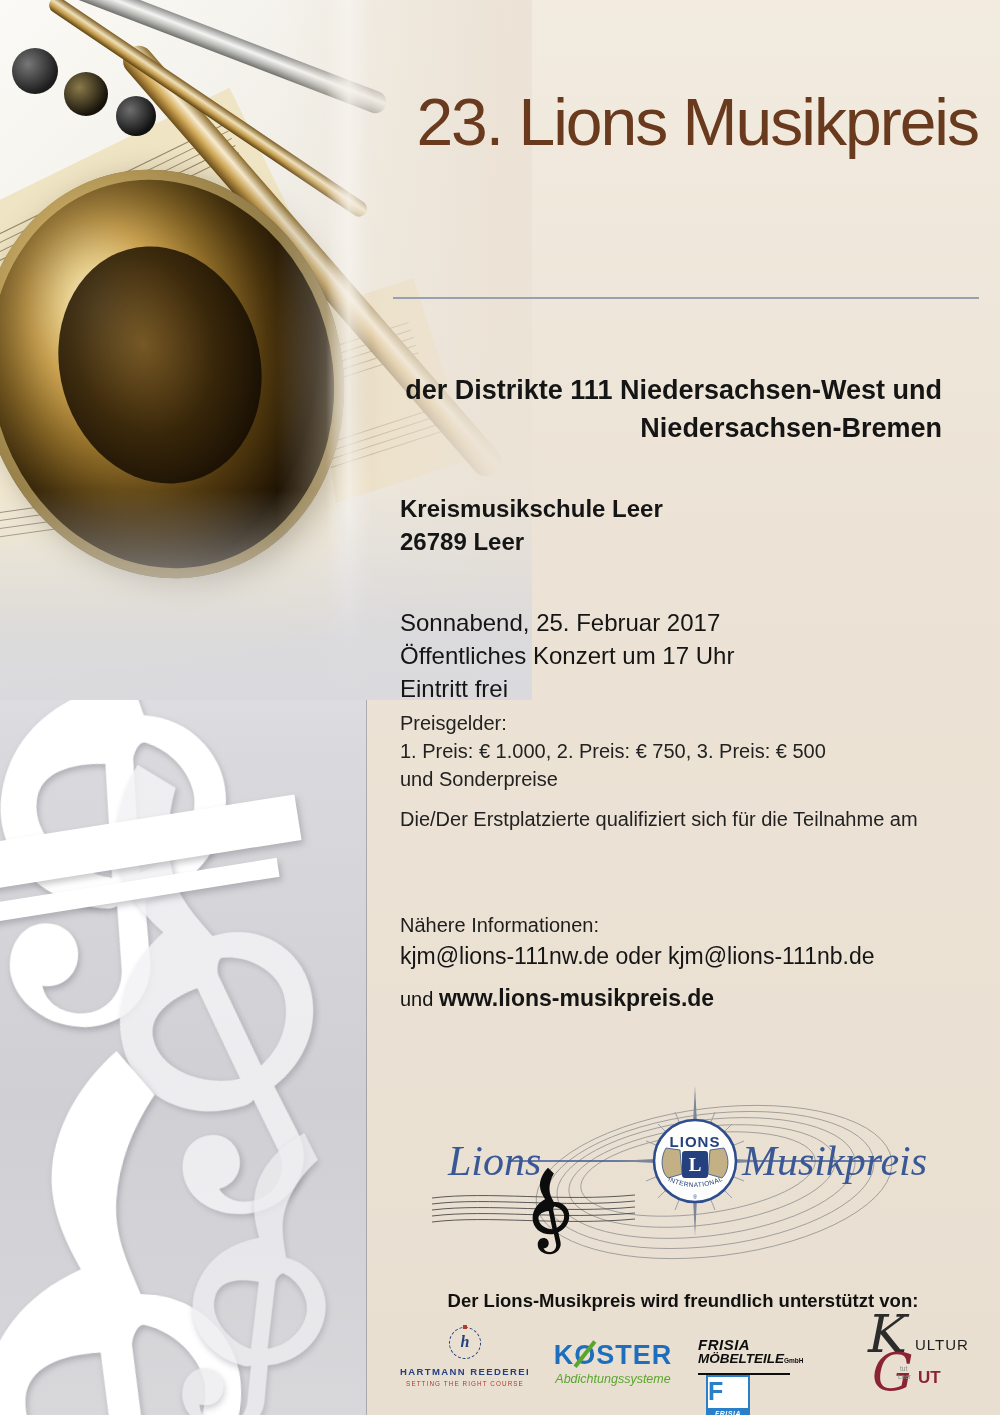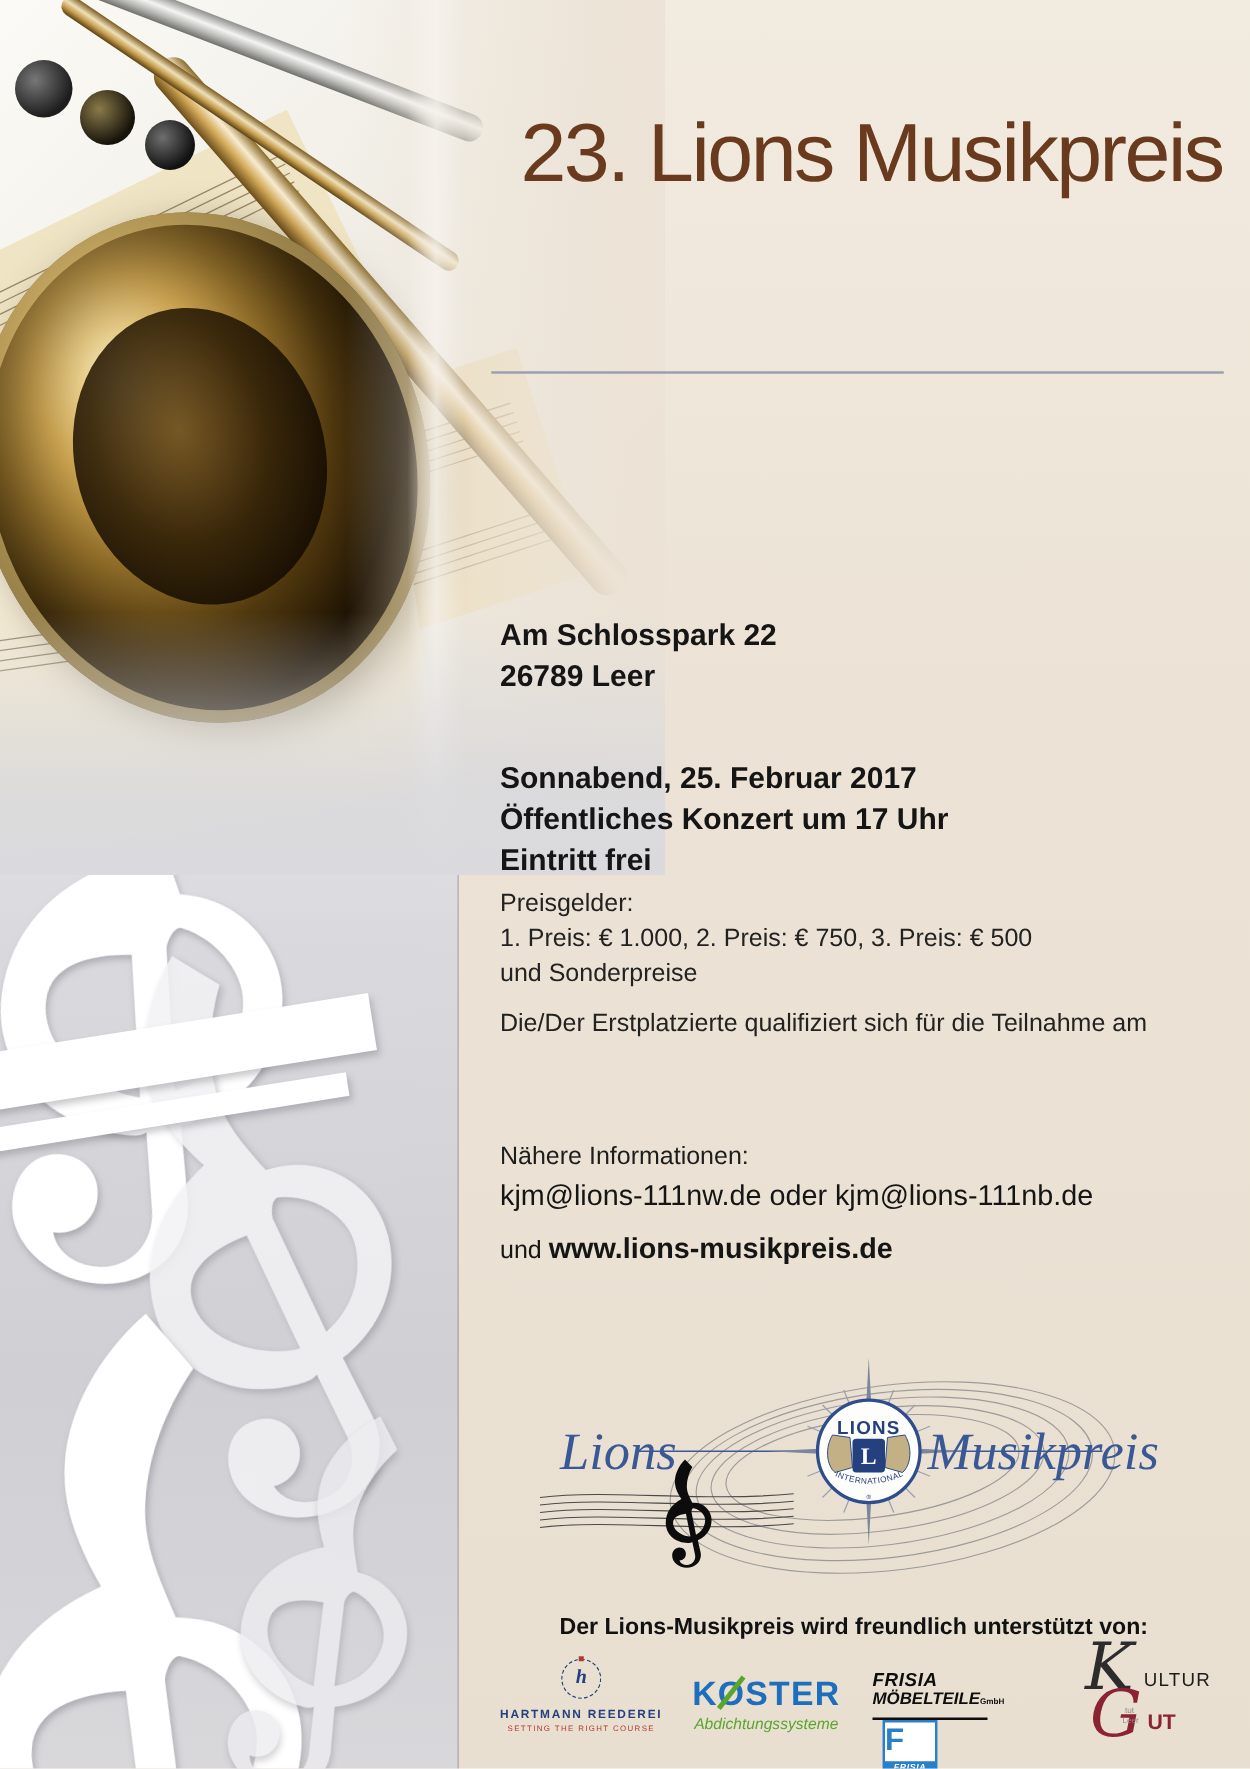--- a/index.html
+++ b/index.html
@@ -36,21 +36,21 @@
 
   
   #title{top:84px;right:22px;font-size:66px;letter-spacing:-2px;color:#6a3a1e;white-space:nowrap;}
   #subtitle{top:196px;right:22px;font-size:76px;letter-spacing:-1px;color:#8e97a9;white-space:nowrap;}
   #title-rule{top:297px;left:393px;width:586px;height:2px;background:#99a1b1;}
 
   
   .blk{left:400px;color:#151515;}
   #districts{top:371px;right:58px;left:auto;text-align:right;font-weight:bold;font-size:27px;line-height:38px;white-space:nowrap;}
   #venue{top:492px;font-weight:bold;font-size:24px;line-height:33px;}
-  #eventblk{top:606px;font-weight:bold;font-size:24px;line-height:33px;}
+  #eventblk{top:606px;font-weight:normal;font-size:24px;line-height:33px;}
   #prizes{top:709px;font-size:20px;line-height:28px;color:#222;}
   #qualification{top:805px;font-size:20px;line-height:28px;color:#222;}
   #contact-label{top:914px;font-size:20px;color:#1d1d1d;}
   #contact-emails{top:943px;font-weight:normal;font-size:23px;}
   #contact-web{top:985px;font-size:20px;}
   #contact-web b{font-size:23px;}
 
   
   #lions-logo{left:430px;top:1078px;}
 
@@ -159,23 +159,27 @@
     <div id="bell"></div>
     <div id="bell-inner"></div>
     <div id="photo-band"></div>
     <div id="photo-fade-right"></div>
     <div id="photo-fade-bottom"></div>
   </div>
 
   <div id="title" class="abs">23. Lions Musikpreis</div>
   <div id="title-rule" class="abs"></div>
 
+  <div id="districts" class="abs blk">
+    <div>der Distrikte 111 Niedersachsen-West und</div>
+    <div>Niedersachsen-Bremen</div>
+  </div>
 
   <div id="venue" class="abs blk">
-    <div>Am Schlosspark 22</div>
+    <div>Kreismusikschule Leer</div>
     <div>26789 Leer</div>
   </div>
 
   <div id="eventblk" class="abs blk">
     <div>Sonnabend, 25. Februar 2017</div>
     <div>Öffentliches Konzert um 17 Uhr</div>
     <div>Eintritt frei</div>
   </div>
 
   <div id="prizes" class="abs blk">

